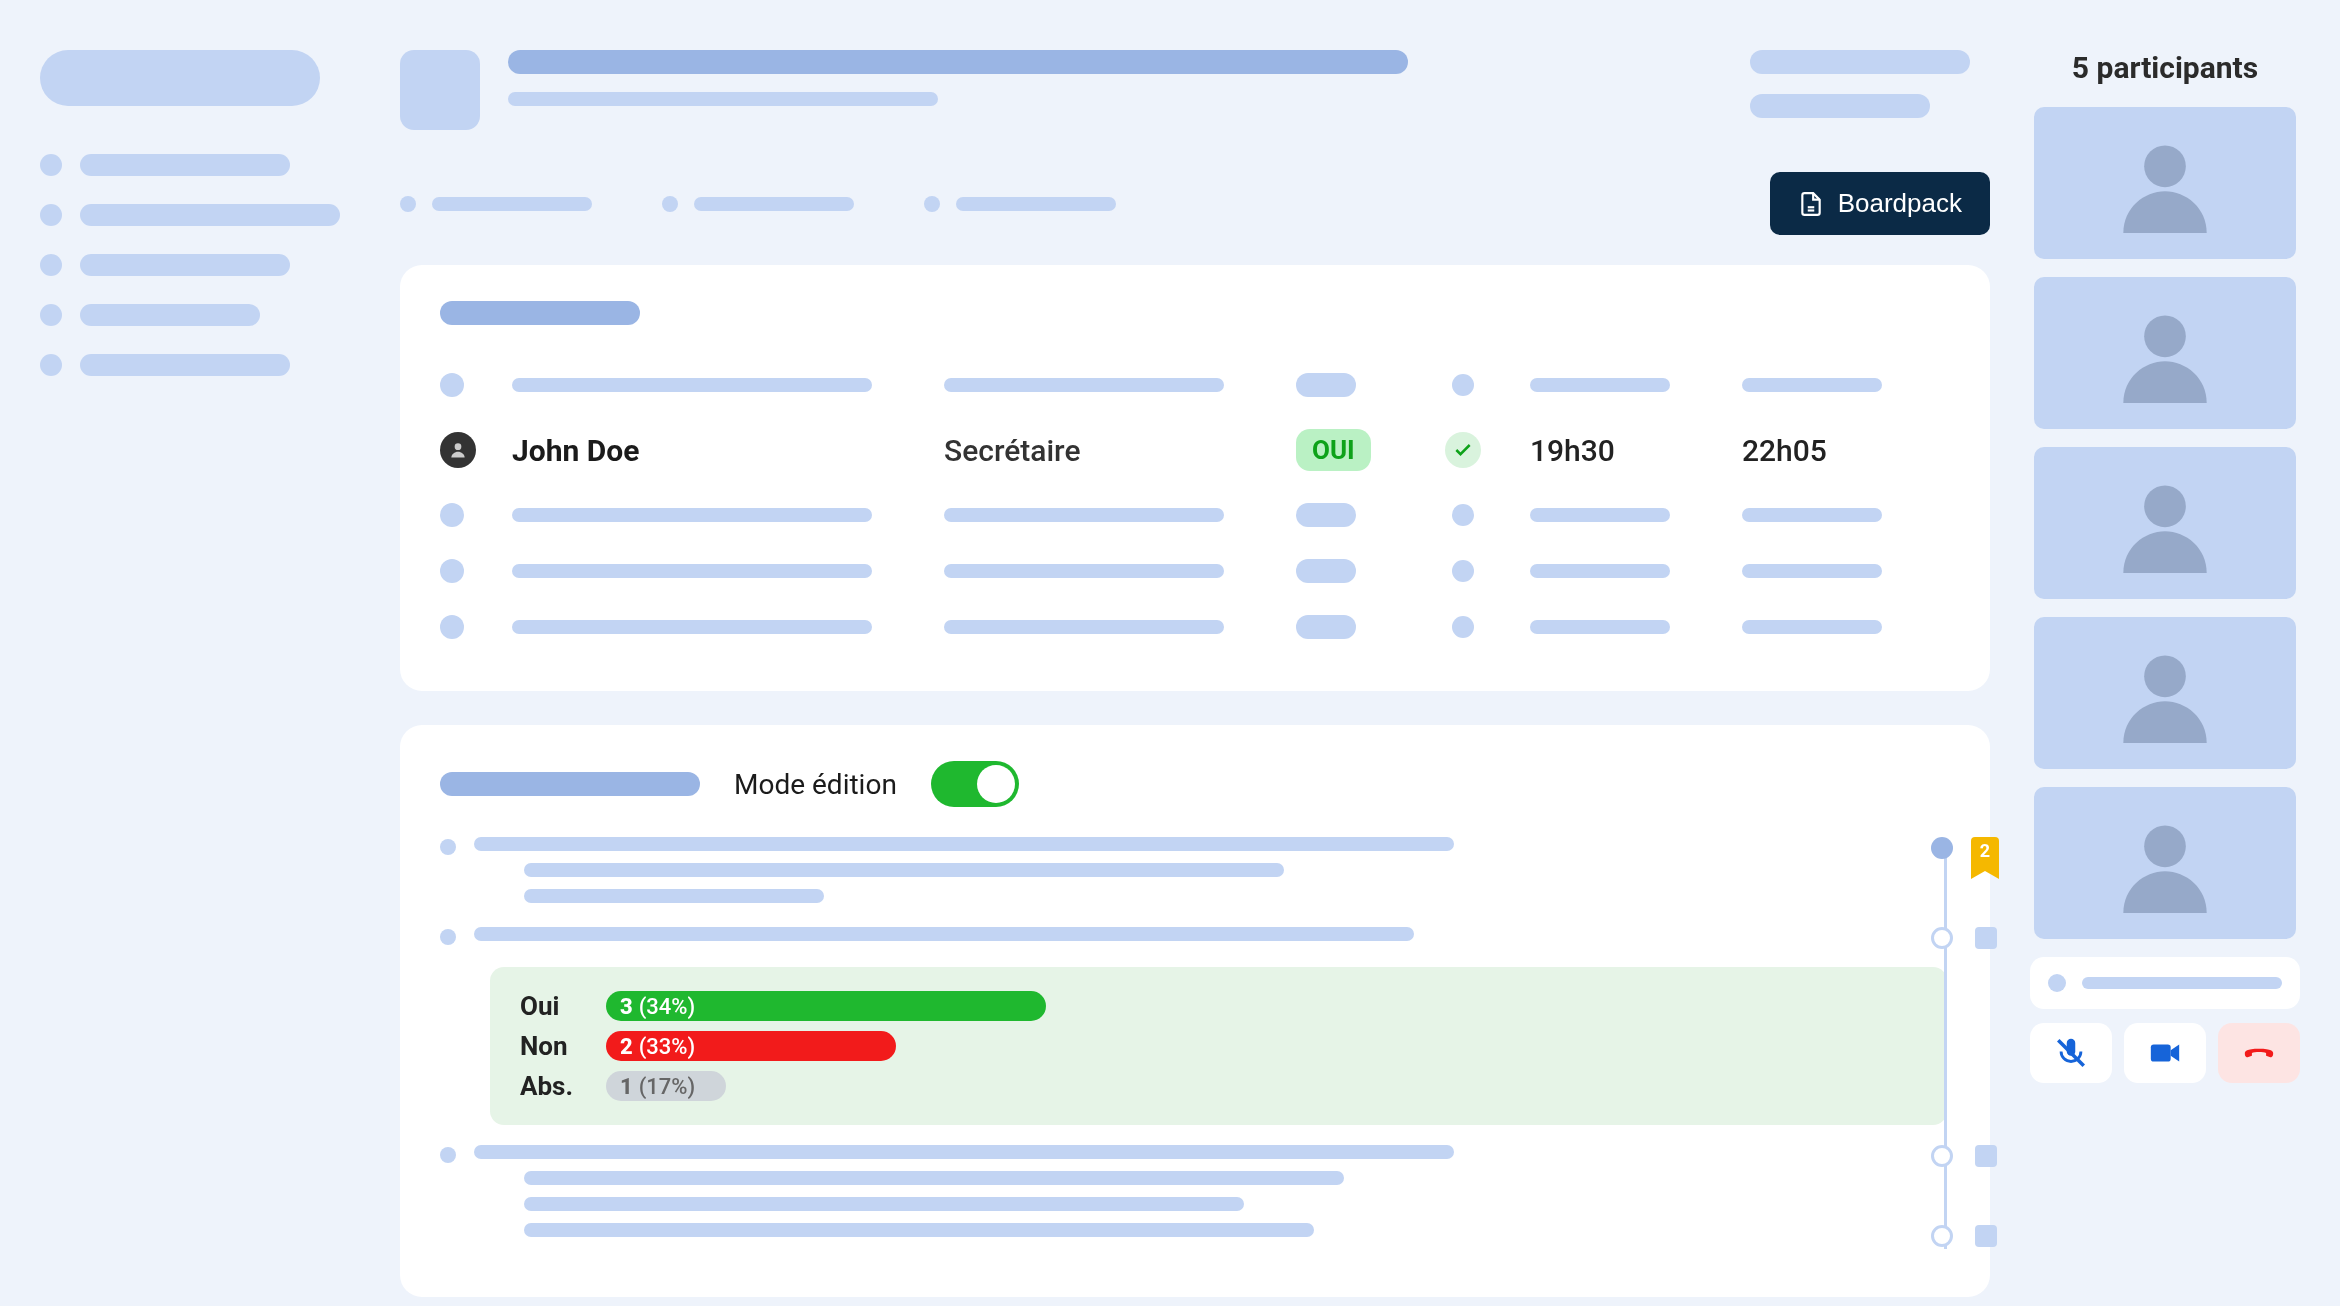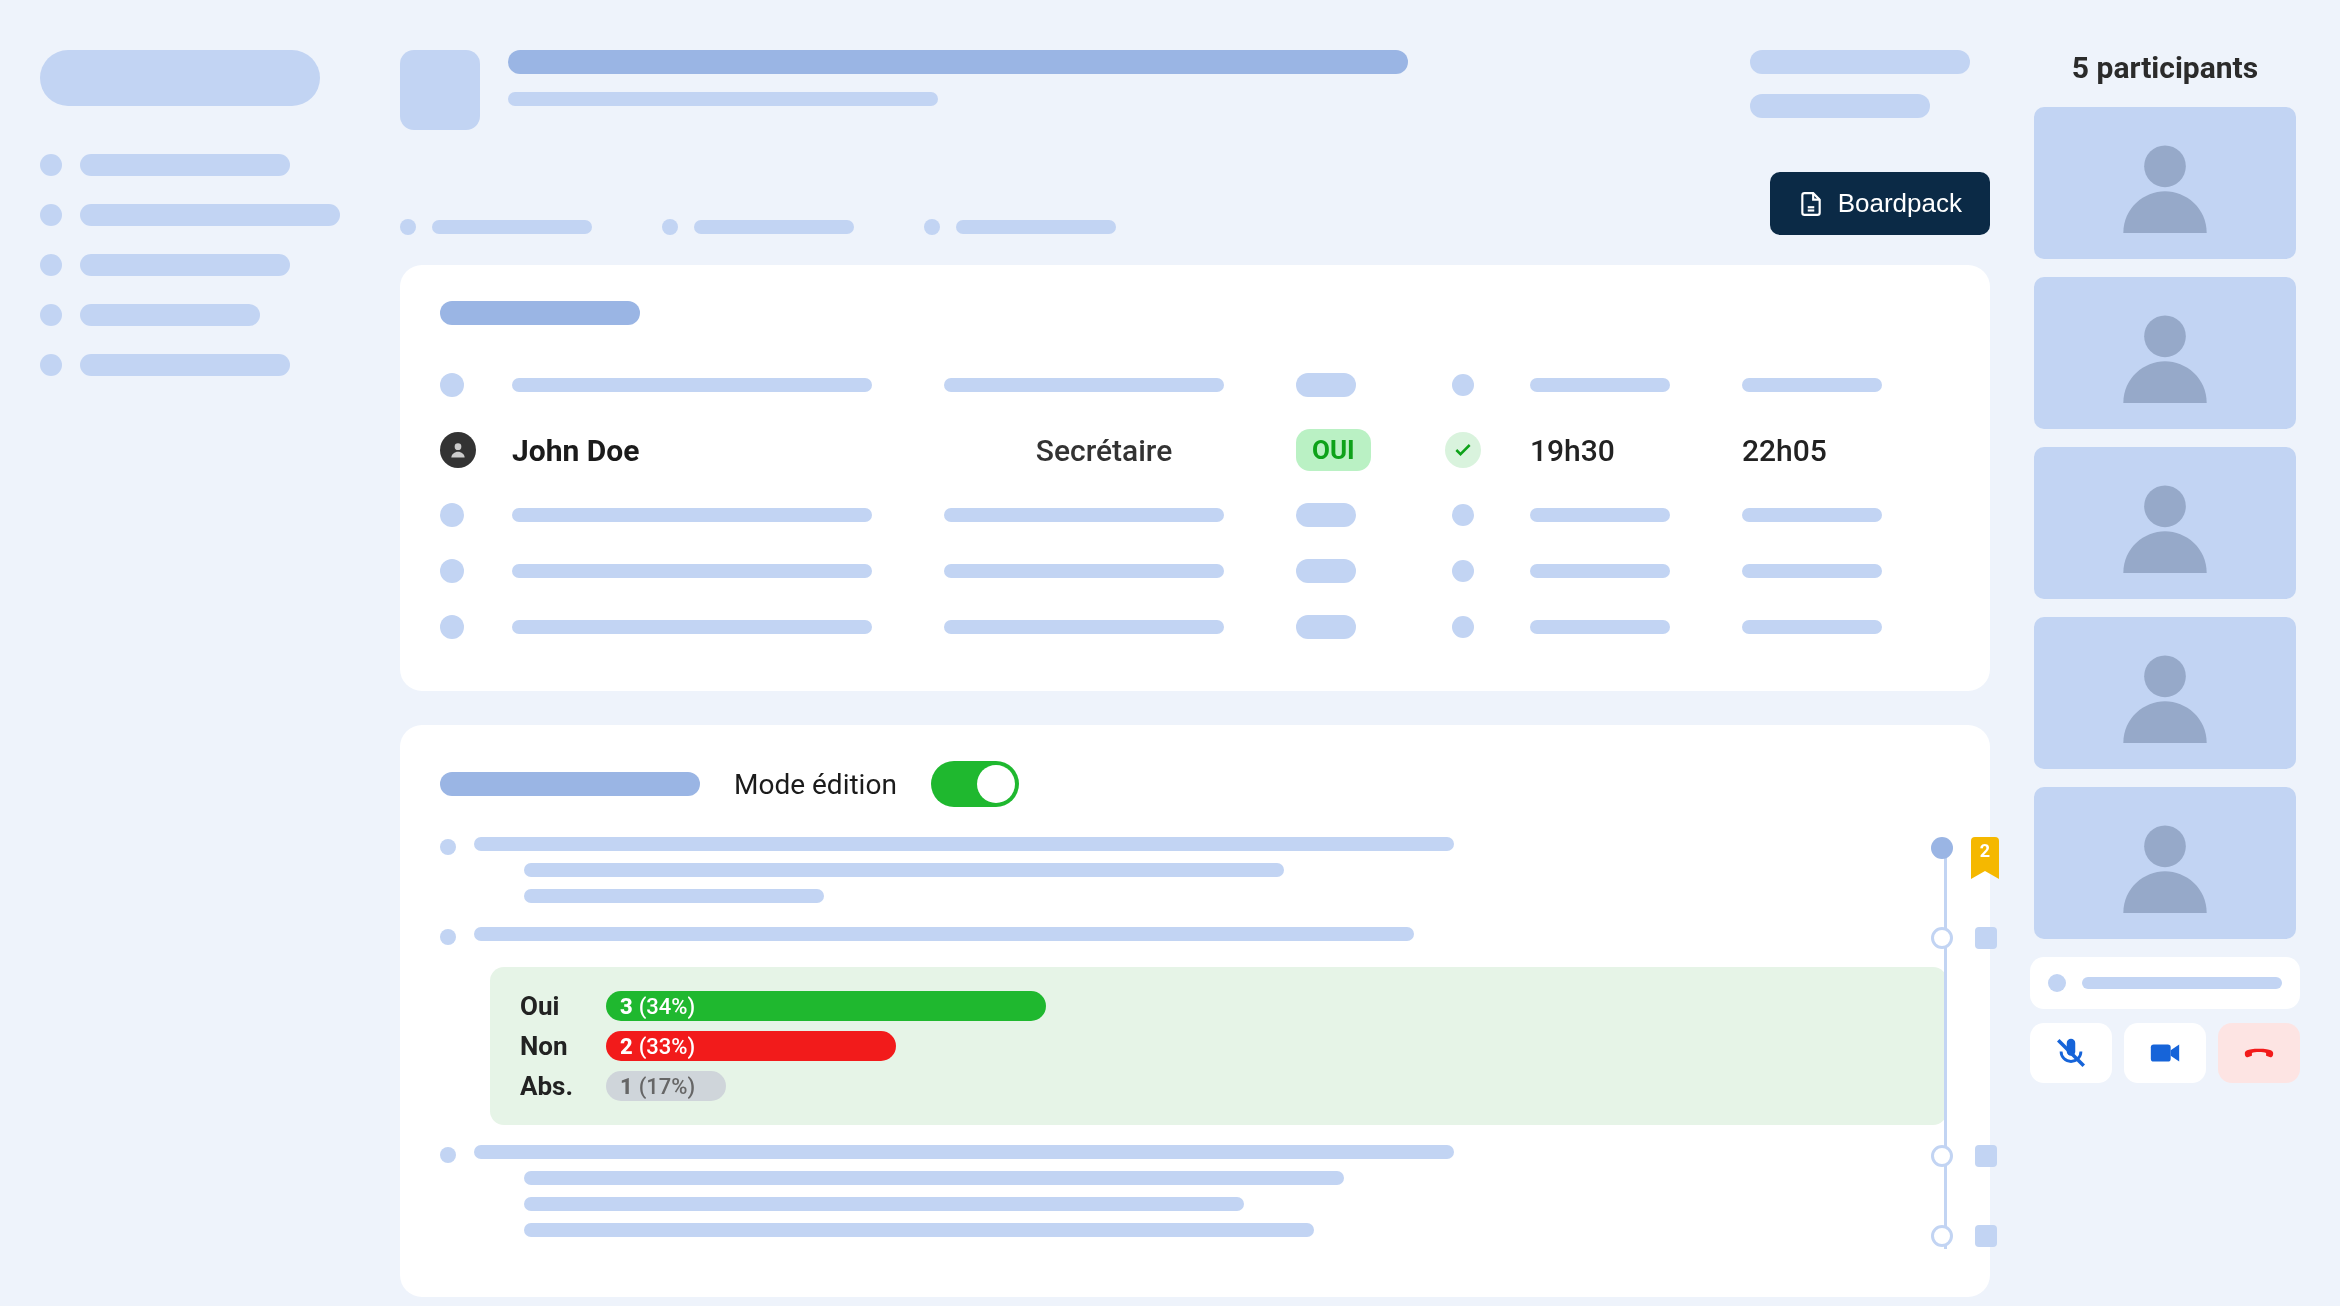--- a/index.html
+++ b/index.html
@@ -82,21 +82,20 @@
 .header-chip {
   height: 24px;
   border-radius: 12px;
   background: #c2d4f3;
   margin-bottom: 20px;
 }
 .meta-row {
   display: flex;
   gap: 40px;
   margin-bottom: 30px;
-  align-items: flex-end;
 }
 .meta-left { flex: 1; display: flex; gap: 70px; }
 .meta-item { display: flex; align-items: center; gap: 16px; }
 .meta-dot { width: 16px; height: 16px; border-radius: 50%; background: #c2d4f3; }
 .meta-line { height: 14px; border-radius: 7px; background: #c2d4f3; }
 .boardpack-btn {
   background: #0b2a46;
   color: #fff;
   border: none;
   border-radius: 10px;
@@ -140,21 +139,21 @@
 .table-row .pill { width: 60px; height: 24px; border-radius: 12px; background: #c2d4f3; }
 .table-row .sdot { width: 22px; height: 22px; border-radius: 50%; background: #c2d4f3; justify-self: center; }
 .table-row.hl { font-size: 30px; color: #222; }
 .avatar {
   width: 36px; height: 36px; border-radius: 50%;
   background: #333;
   display: flex; align-items: center; justify-content: center;
 }
 .avatar svg { width: 20px; height: 20px; fill: #ccc; }
 .name-hl { font-weight: 700; color: #1b1b1b; }
-.role-hl { color: #333; font-weight: 500; text-align: center; }
+.role-hl { color: #333; font-weight: 500; }
 .oui-pill {
   background: #baf1c4;
   color: #0ea21a;
   font-weight: 700;
   border-radius: 14px;
   padding: 6px 16px;
   font-size: 26px;
   justify-self: start;
 }
 .check-badge {

